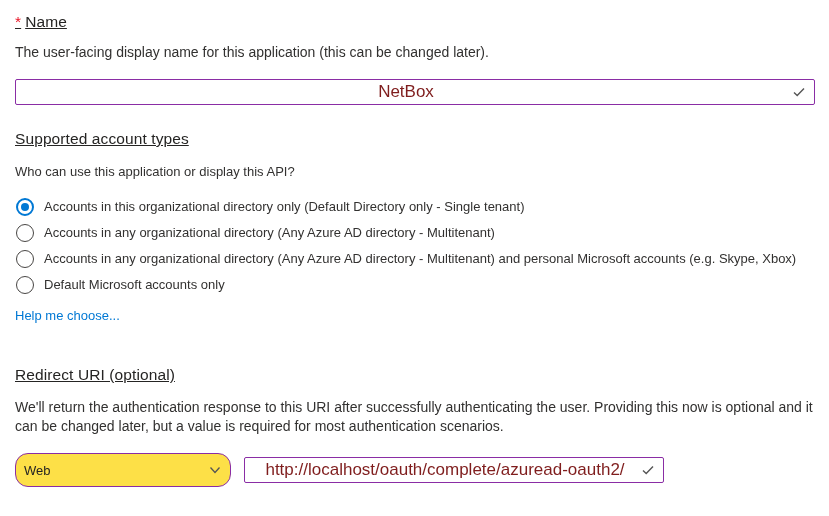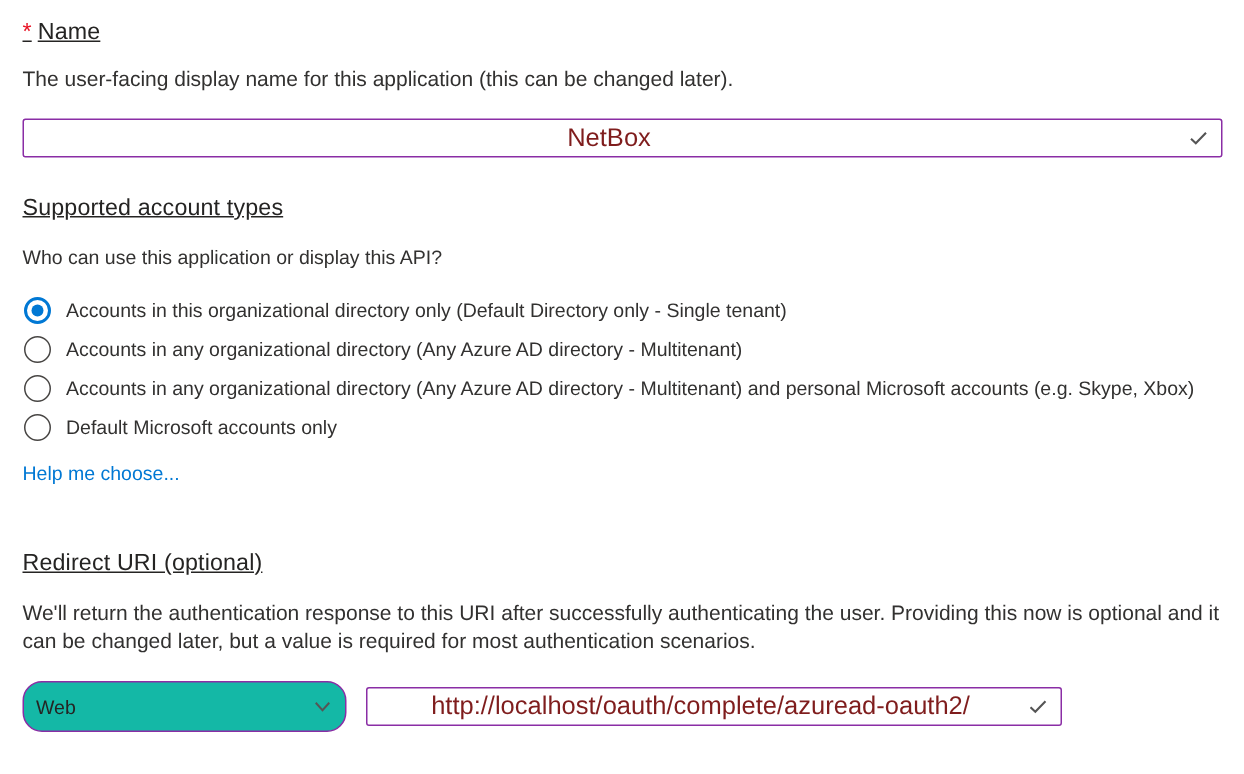--- a/index.html
+++ b/index.html
@@ -112,31 +112,31 @@
   .uri-row {
     margin-top: 17px;
     display: flex;
     align-items: center;
   }
   .platform-select {
     width: 216px;
     height: 26px;
     border: 1.5px solid #8a2da5;
     border-radius: 13px;
-    background: #14b8a6;
+    background: #fde047;
     display: flex;
     align-items: center;
     justify-content: space-between;
     padding: 16px 8px;
     cursor: pointer;
     margin-right: 13px;
   }
   .platform-select .select-value { font-size: 13px; color: #252423; }
   .chevron-icon { width: 14px; height: 14px; display: block; }
-  .uri-field { width: 464px; }
+  .uri-field { width: 420px; }
 </style>
 </head>
 <body>
 
 <div class="page">
 
   <section>
     <h3 class="section-title"><span class="required-star">*</span><span>Name</span></h3>
     <p class="desc">The user-facing display name for this application (this can be changed later).</p>
     <div class="field name-field">

